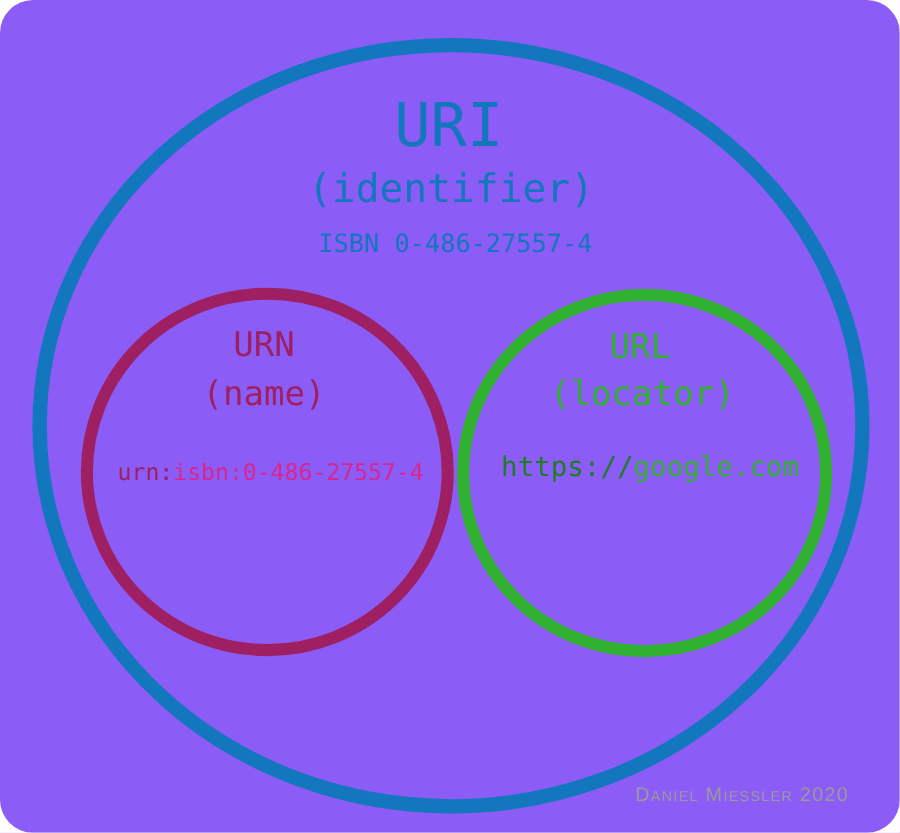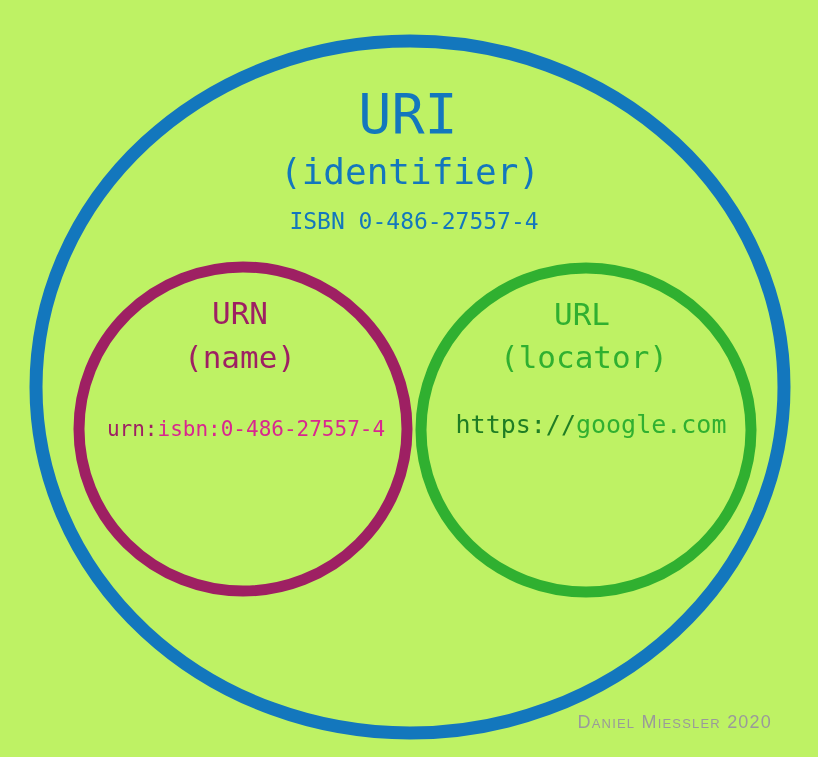--- a/index.html
+++ b/index.html
@@ -4,23 +4,24 @@
 <style>
   html, body {
     margin: 0;
     padding: 0;
     background: #ffffff;
   }
   .stage {
     position: relative;
     width: 818px;
     height: 757px;
-    background: #bef264;
+    background: #8b5cf6;
     overflow: hidden;
     font-family: "DejaVu Sans Mono", monospace;
+    border-radius: 30px;
   }
   .stage svg {
     position: absolute;
     top: 0;
     left: 0;
     display: block;
   }
   text {
     font-family: "DejaVu Sans Mono", monospace;
   }

